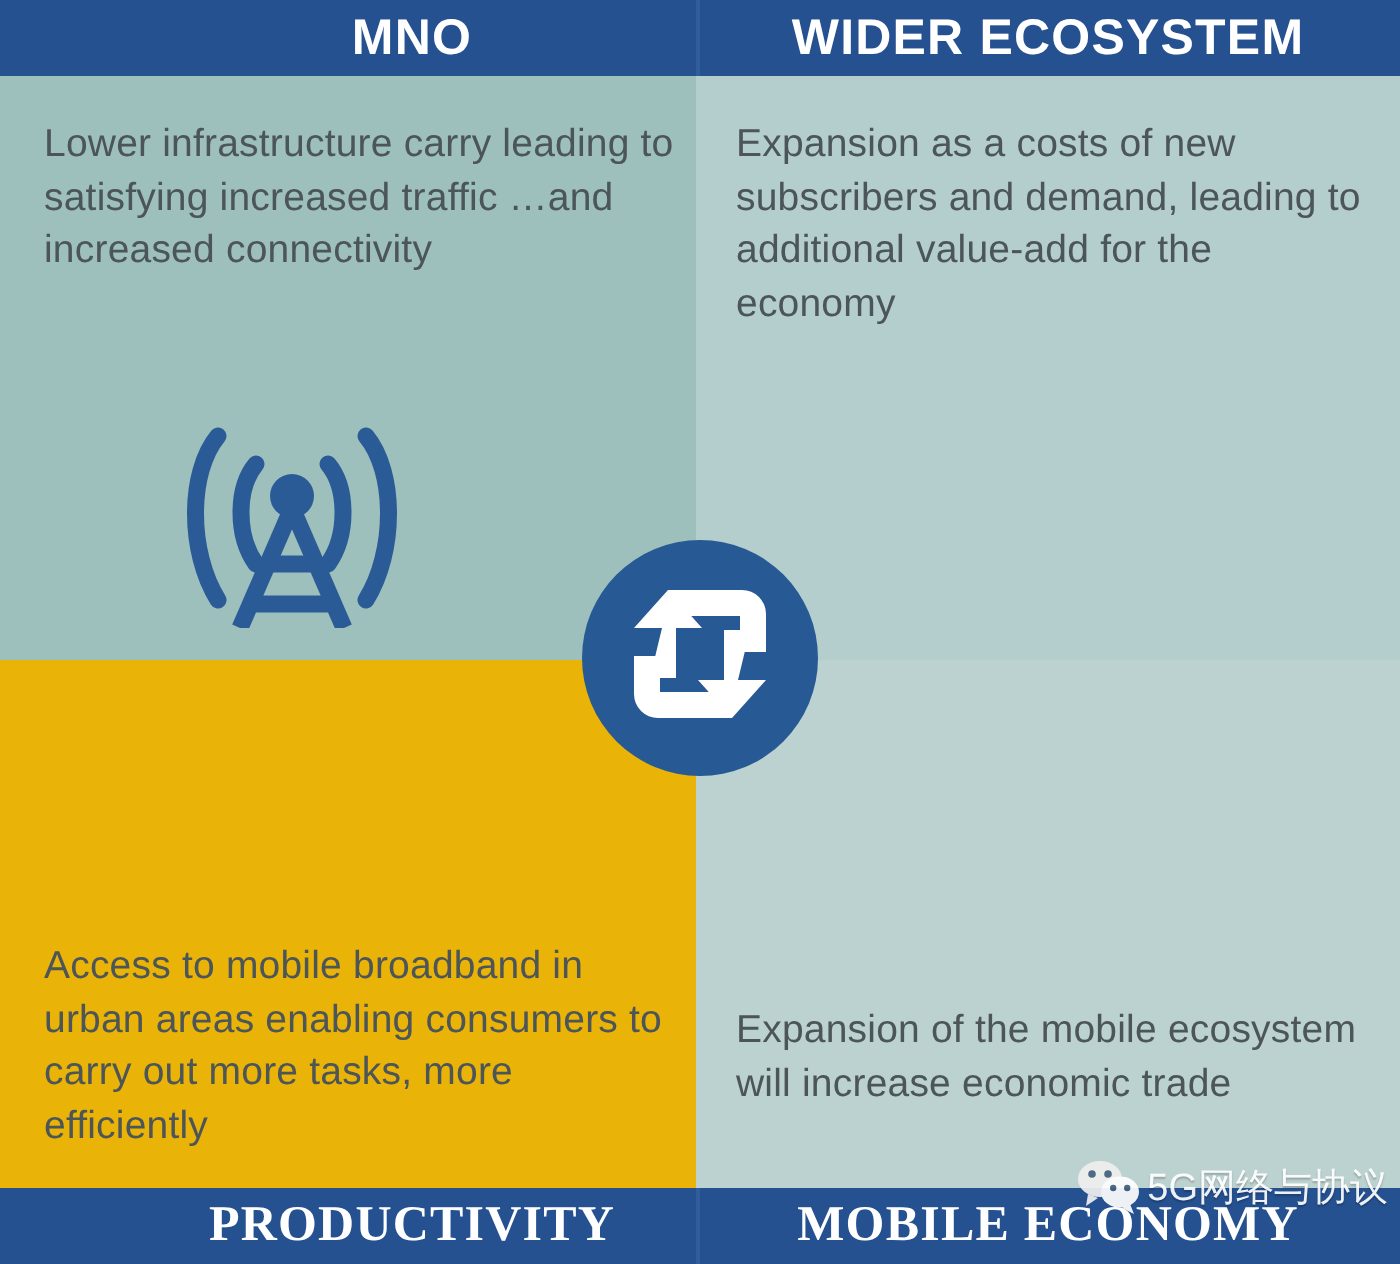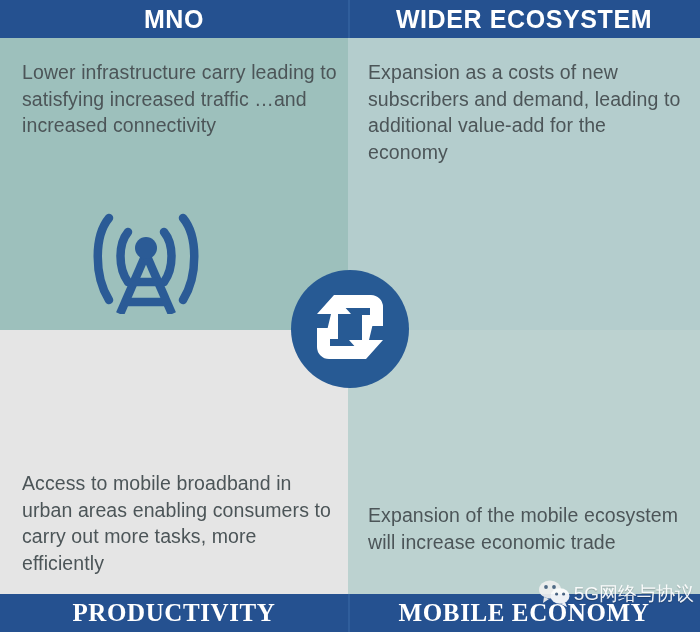--- a/index.html
+++ b/index.html
@@ -42,31 +42,31 @@
     position: absolute;
     top: 0;
     height: 38px;
     line-height: 38px;
     color: #ffffff;
     font-size: 25px;
     font-weight: bold;
     letter-spacing: .6px;
     white-space: nowrap;
   }
-  .bar-label.left  { left: 0;   width: 348px; text-align: center; }
+  .bar-label.left  { left: 0;   width: 348px; text-align: center; padding-left: 32px; }
   .bar-label.right { left: 348px; width: 352px; text-align: center; }
 
   
   .quad {
     position: absolute;
     box-sizing: border-box;
   }
   .quad.tl { left: 0;     top: 38px;  width: 348px; height: 292px; background: #9dc0bc; }
   .quad.tr { left: 348px; top: 38px;  width: 352px; height: 292px; background: #b4cdcd; }
-  .quad.bl { left: 0;     top: 330px; width: 348px; height: 264px; background: #e5e5e5; }
+  .quad.bl { left: 0;     top: 330px; width: 348px; height: 264px; background: #eab308; }
   .quad.br { left: 348px; top: 330px; width: 352px; height: 264px; background: #bcd2d0; }
 
   .quad-text {
     position: absolute;
     color: #4c5558;
     font-size: 19.5px;
     line-height: 26.5px;
     letter-spacing: .1px;
   }
   .quad.tl .quad-text { left: 22px; top: 21px;  width: 318px; }

